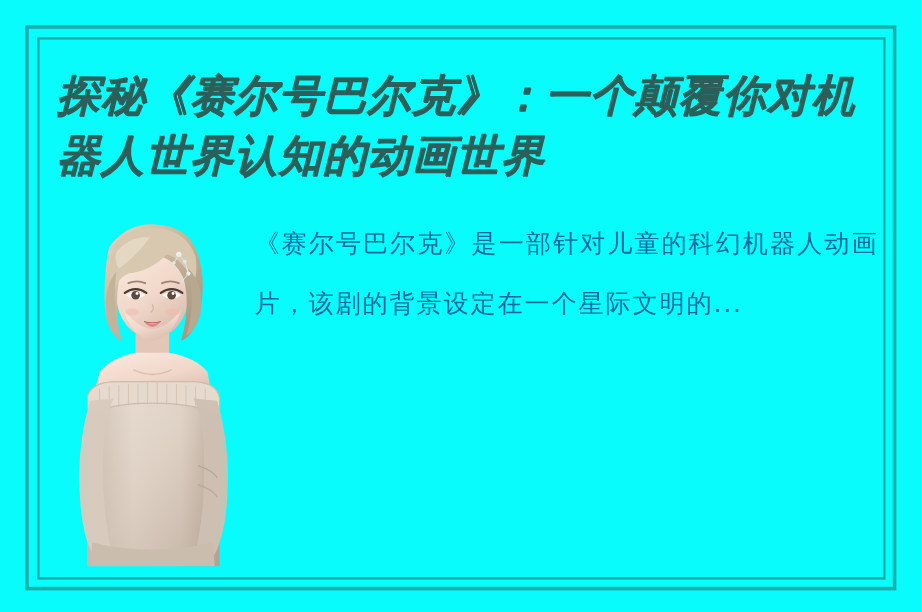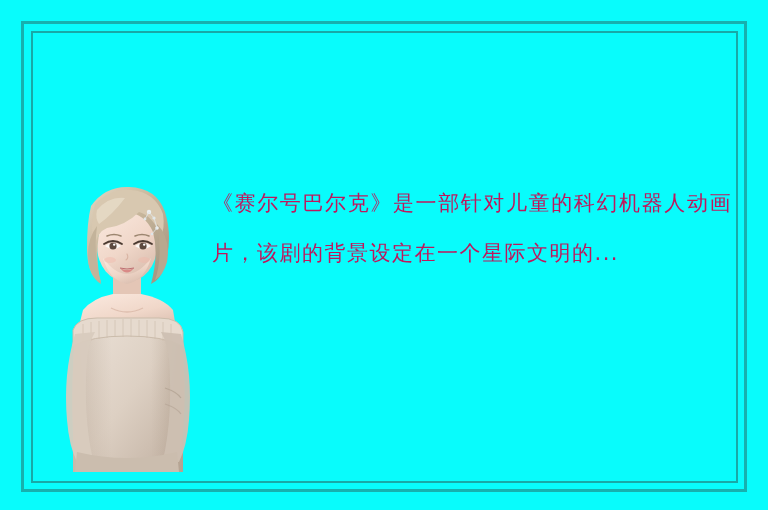--- a/index.html
+++ b/index.html
@@ -70,37 +70,38 @@
     overflow: hidden;
   }
   #portrait svg { display: block; }
 
   
   #summary {
     position: absolute;
     left: 212px;
     top: 178px;
     width: 520px;
-    color: #be185d;
+    color: #0369a1;
     font-family: "DejaVu Sans", "Liberation Sans", sans-serif;
     font-size: 21px;
     line-height: 50px;
     letter-spacing: 1.5px;
     text-align: justify;
     text-justify: inter-character;
   }
 </style>
 </head>
 <body>
 
 <div id="card">
 
   <div id="frame-outer"></div>
   <div id="frame-inner"></div>
 
+  <div id="headline">探秘《赛尔号巴尔克》：一个颠覆你对机器人世界认知的动画世界</div>
 
   <div id="portrait">
     <svg width="148" height="288" viewBox="0 0 148 288" xmlns="http://www.w3.org/2000/svg">
       <defs>
         <linearGradient id="hairG" x1="0" y1="0" x2="1" y2="1">
           <stop offset="0%" stop-color="#e3d6c3"></stop>
           <stop offset="45%" stop-color="#c8b79c"></stop>
           <stop offset="100%" stop-color="#9d8f7c"></stop>
         </linearGradient>
         <linearGradient id="skinG" x1="0" y1="0" x2="0.6" y2="1">

